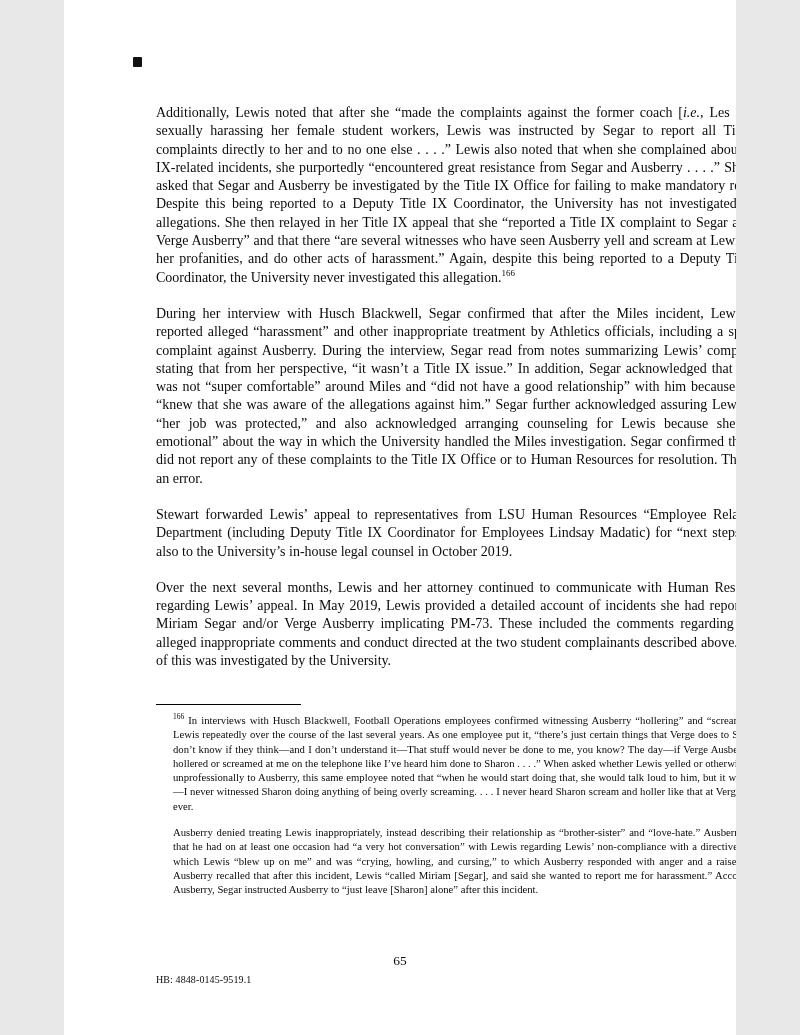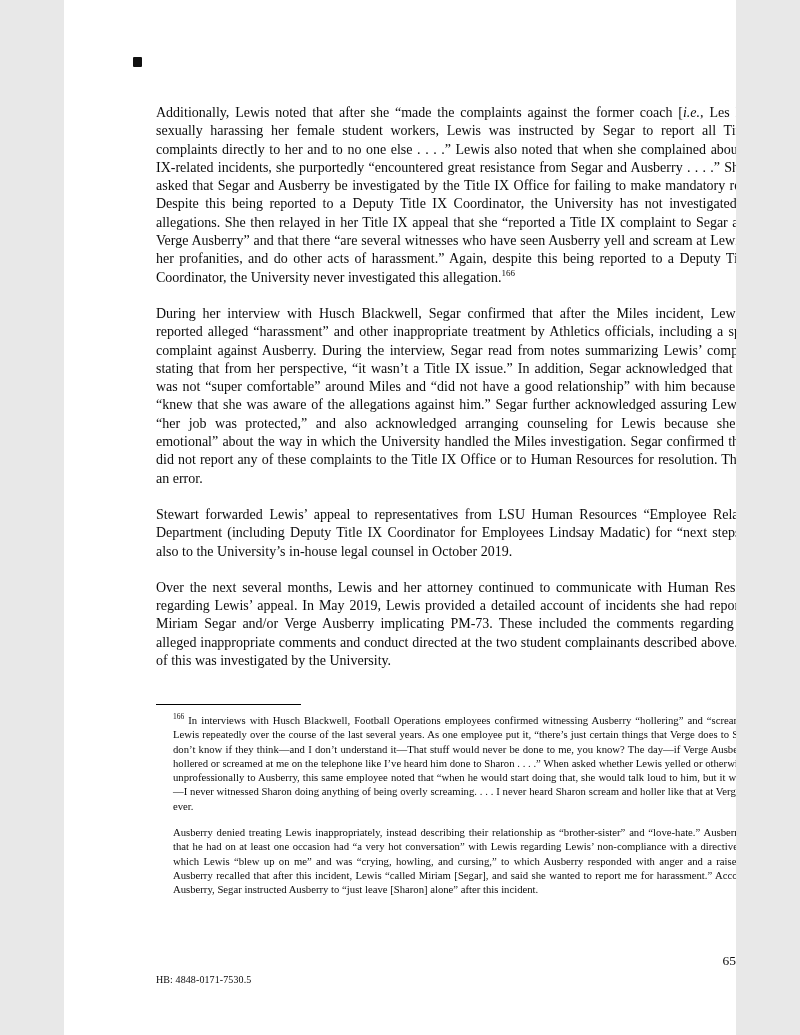--- a/index.html
+++ b/index.html
@@ -60,21 +60,21 @@
   sup.fnmark {
     font-size: 7.5px;
     line-height: 0;
     vertical-align: super;
   }
   .page-number {
     position: absolute;
     top: 953px;
     left: 0;
     width: 100%;
-    text-align: right;
+    text-align: center;
     font-size: 13.5px;
   }
   .doc-id {
     position: absolute;
     left: 92px;
     top: 974px;
     font-size: 10px;
     letter-spacing: 0.1px;
   }
   i.it { font-style: italic; }
@@ -97,15 +97,15 @@
   </div>
 
   <div class="footnote-block">
     <div class="footnote-sep"></div>
     <p><sup class="fnmark">166</sup> <span>In interviews with Husch Blackwell, Football Operations employees confirmed witnessing Ausberry “hollering” and “screaming” at Lewis repeatedly over the course of the last several years. As one employee put it, “there’s just certain things that Verge does to Sharon. I don’t know if they think—and I don’t understand it—That stuff would never be done to me, you know? The day—if Verge Ausberry ever hollered or screamed at me on the telephone like I’ve heard him done to Sharon . . . .” When asked whether Lewis yelled or otherwise acted unprofessionally to Ausberry, this same employee noted that “when he would start doing that, she would talk loud to him, but it was never—I never witnessed Sharon doing anything of being overly screaming. . . . I never heard Sharon scream and holler like that at Verge, never, ever.</span></p>
     <p>Ausberry denied treating Lewis inappropriately, instead describing their relationship as “brother-sister” and “love-hate.” Ausberry stated that he had on at least one occasion had “a very hot conversation” with Lewis regarding Lewis’ non-compliance with a directive, during which Lewis “blew up on me” and was “crying, howling, and cursing,” to which Ausberry responded with anger and a raised voice. Ausberry recalled that after this incident, Lewis “called Miriam [Segar], and said she wanted to report me for harassment.” According to Ausberry, Segar instructed Ausberry to “just leave [Sharon] alone” after this incident.</p>
   </div>
 
   <div class="page-number">65</div>
 
-  <div class="doc-id">HB: 4848-0171-7530.5</div>
+  <div class="doc-id">HB: 4848-0145-9519.1</div>
 
 </div>
 
 </body></html>

